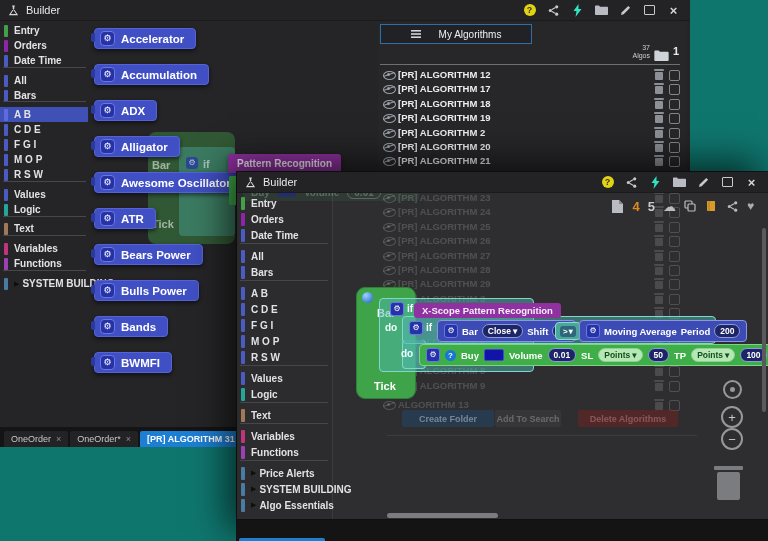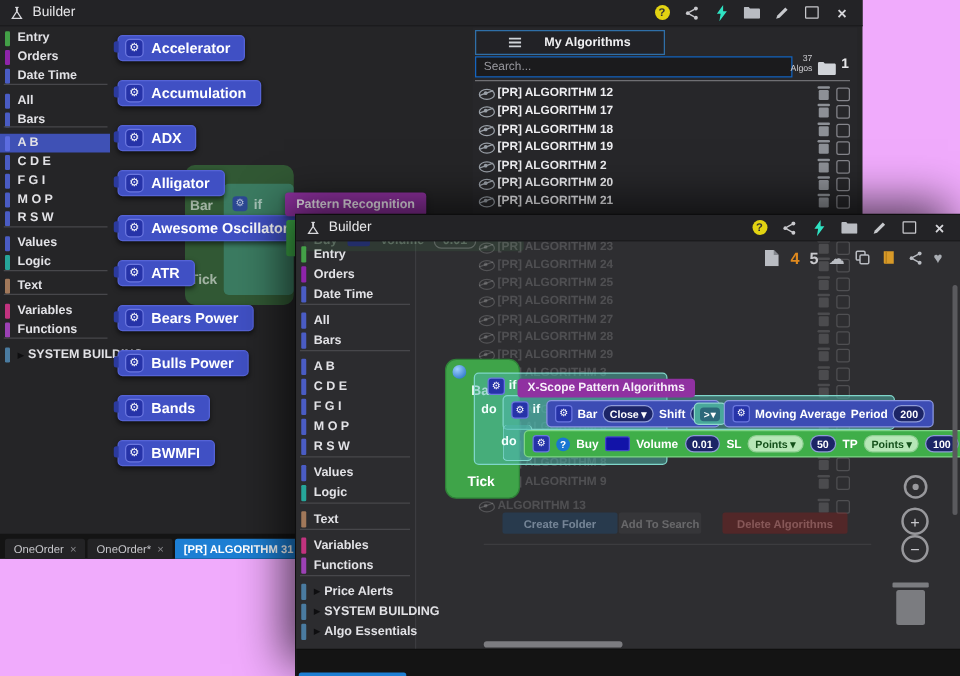--- a/index.html
+++ b/index.html
@@ -1,16 +1,16 @@
 <!DOCTYPE html>
 <html><head>
 <meta charset="utf-8">
 <style>
   html,body{margin:0;padding:0;background:#000;}
-  .stage{position:relative;width:768px;height:541px;background:#f0abfc;overflow:hidden;
+  .stage{position:relative;width:768px;height:541px;background:#0f766e;overflow:hidden;
          font-family:"Liberation Sans",sans-serif;-webkit-font-smoothing:antialiased;}
   .win{position:absolute;background:#252527;}
   
   .titlebar{position:absolute;left:0;right:0;top:0;height:20px;background:#232326;display:flex;align-items:center;border-bottom:1px solid #1b1b1d;}
   .tb-title{font-size:11px;color:#e8e8ea;margin-left:7px;}
   .tb-icons{position:absolute;right:10px;top:3px;display:flex;gap:11px;align-items:center;height:14px;}
   .icon-btn{width:13px;height:13px;display:flex;align-items:center;justify-content:center;}
   .help-circ{width:12px;height:12px;border-radius:50%;background:#e2d312;color:#333;font-size:9px;font-weight:bold;display:flex;align-items:center;justify-content:center;}
   .maxi{width:9px;height:8px;border:1px solid #c9c9cd;border-radius:1px;}
   .x-close{color:#d6d6da;font-size:13px;font-weight:bold;line-height:13px;}
@@ -23,21 +23,21 @@
   .sdv{position:absolute;left:3px;width:83px;border-top:1px solid #47474b;}
   .tri{font-size:7px;color:#0e0e10;margin-right:3px;}
   
   .blk{position:absolute;left:94px;height:19px;display:inline-flex;align-items:center;gap:6px;padding:0 11px 0 5px;
        background:#4050c4;border:1px solid #5563d6;border-radius:4px;box-shadow:0 2px 4px rgba(0,0,0,.55);cursor:grab;}
   .blk::before{content:"";position:absolute;left:-4px;top:4px;width:4px;height:9px;background:#2b3a9e;border-radius:2px 0 0 2px;}
   .gearbox{width:13px;height:13px;background:#2633a8;border:1px solid #6b77e0;border-radius:4px;color:#fff;font-size:9px;line-height:12px;text-align:center;flex:none;}
   .b-lbl{font-size:11.5px;font-weight:bold;color:#fff;white-space:nowrap;}
   
   .panel{position:absolute;left:378px;top:22px;width:308px;height:404px;background:#27272a;}
-  .ptab{position:absolute;top:2px;height:18px;display:flex;align-items:center;justify-content:center;gap:18px;font-size:10px;font-weight:bold;cursor:pointer;}
+  .ptab{position:absolute;top:2px;height:18px;display:flex;align-items:center;justify-content:center;gap:18px;font-size:10px;font-weight:normal;cursor:pointer;}
   .p-active{border:1px solid #2f6fa8;background:#222226;color:#f0f0f2;}
   .p-idle{background:#242428;color:#b8b8bc;}
   .search{position:absolute;left:2px;top:23px;width:240px;height:15px;background:#1b1b1d;border:1px solid #1565c0;color:#d8d8da;font-size:9.5px;padding:0 6px;outline:none;font-family:"Liberation Sans",sans-serif;}
   .search::placeholder{color:#9a9aa0;}
   .cnt{position:absolute;left:250px;top:22px;width:22px;text-align:right;color:#cfcfd3;font-size:7px;line-height:8px;}
   .pdv{position:absolute;left:2px;top:42px;width:300px;border-top:1px solid #6f6f73;}
   .a-row{position:absolute;left:5px;width:300px;height:14px;}
   .r-lbl{position:absolute;left:15px;top:1px;font-size:9.5px;font-weight:bold;color:#ededf0;white-space:nowrap;}
   .eye{position:absolute;left:0;top:3px;width:11px;height:7px;border:1px solid #9aa0a8;border-radius:50%;}
   .eye::before{content:"";position:absolute;left:3px;top:1px;width:3px;height:3px;background:#9aa0a8;border-radius:50%;}
@@ -272,21 +272,20 @@
 
     <div class="panel">
       <div class="ptab p-active" style="left:2px;width:150px">
         <svg width="10" height="8" fill="#cfd3d8">
             <rect y="0" width="10" height="1.6"></rect>
             <rect y="3.2" width="10" height="1.6"></rect>
             <rect y="6.4" width="10" height="1.6"></rect>
           </svg>
         <span>My Algorithms</span>
       </div>
-      <input class="search" placeholder="Search..." style="">
       <div class="cnt"><span>37</span><br><span>Algos</span></div>
       <span style="position:absolute;left:276px;top:25px"><svg width="15" height="11" viewBox="0 0 13 10" fill="#d0d3d8">
             <path d="M0 1.5C0 .9.4.5 1 .5h3l1 1.2h7c.6 0 1 .4 1 1V9c0 .6-.4 1-1 1H1c-.6 0-1-.4-1-1z"></path>
           </svg></span>
       <span style="position:absolute;left:295px;top:23px;color:#e8e8ea;font-size:11px;font-weight:bold">1</span>
       <div class="pdv"></div>
       <div class="a-row" style="top:46px">
           <span class="eye"></span>
           <span class="r-lbl">[PR] ALGORITHM 12</span>
           <span class="trash"></span>
@@ -608,21 +607,21 @@
       <div class="wrap">
         <span class="sph"></span>
         <span class="w-lbl" style="left:20px;top:19px">Bar</span>
         <span class="w-lbl" style="left:17px;top:92px">Tick</span>
       </div>
       <div class="tz" style="left:142px;top:126px;width:153px;height:72px"></div>
       <div class="tz" style="left:165px;top:144px;width:312px;height:26px"></div>
       <div class="tz" style="left:165px;top:168px;width:22px;height:28px;border-top:none"></div>
       <span class="mini-gear" style="left:153px;top:130px">⚙</span>
       <span class="kw" style="left:170px;top:131px">if</span>
-      <div class="xp" style="left:177px;top:131px">X-Scope Pattern Algorithms</div>
+      <div class="xp" style="left:177px;top:131px">X-Scope Pattern Recognition</div>
       <span class="kw" style="left:148px;top:150px">do</span>
       <span class="mini-gear" style="left:172px;top:149px">⚙</span>
       <span class="kw" style="left:189px;top:150px">if</span>
       <div class="ib" style="left:200px;top:148px">
         <span class="mini-gear" style="position:static">⚙</span>
         <span class="t-lbl">Bar</span>
         <span class="pill">
             <span>Close</span>
             <span>▾</span>
           </span>

